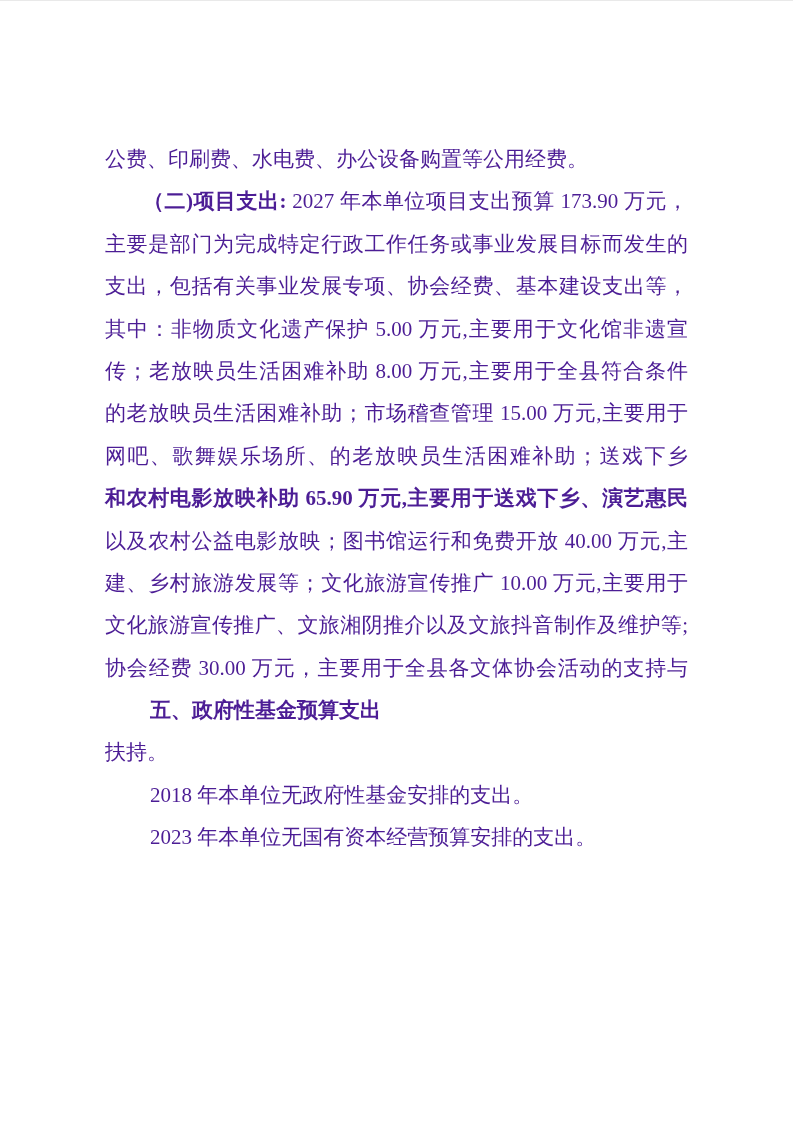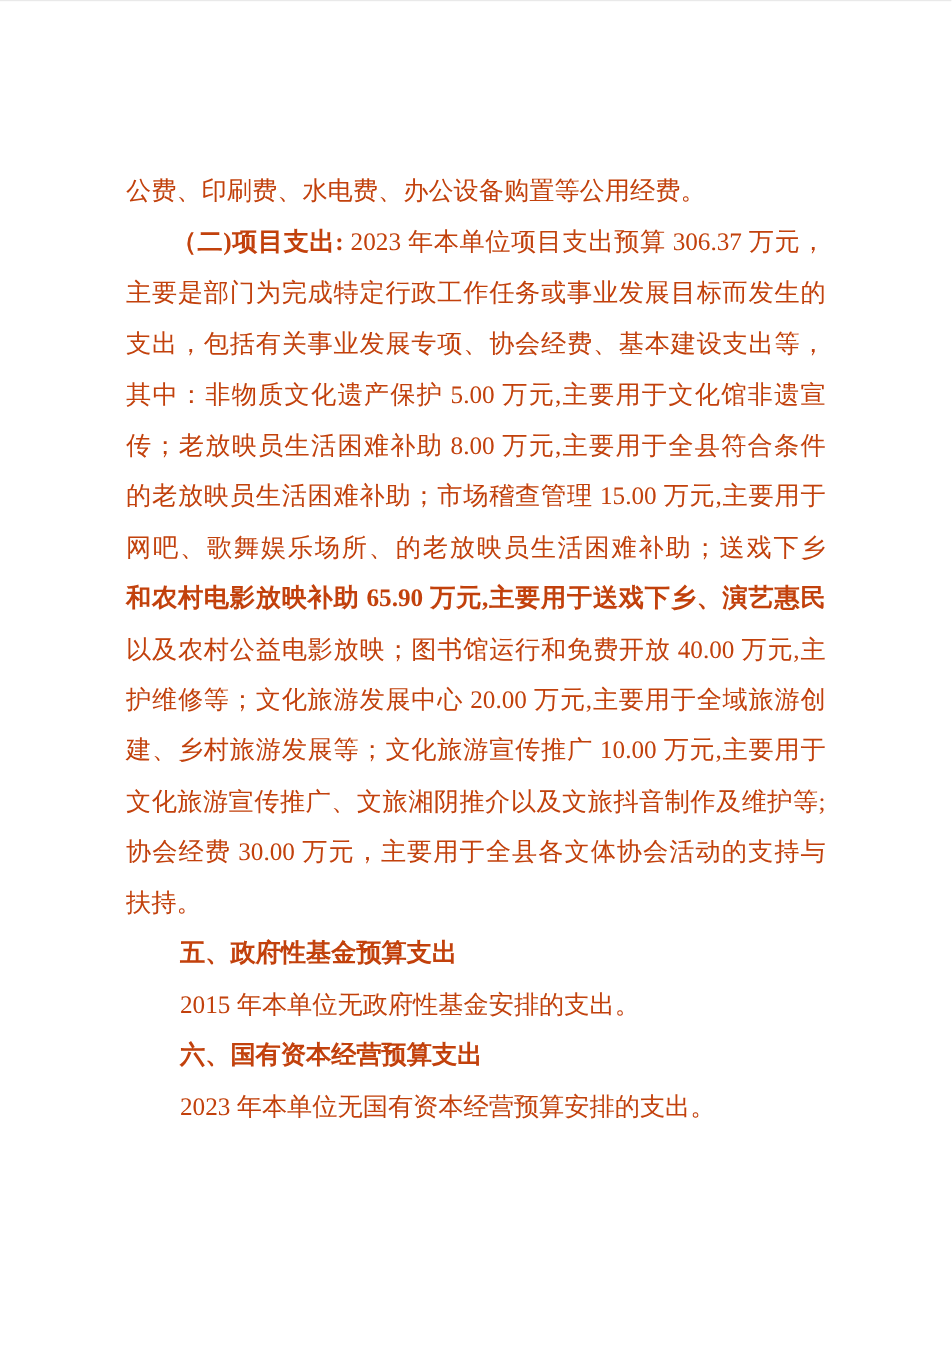--- a/index.html
+++ b/index.html
@@ -6,21 +6,21 @@
     margin: 0;
     padding: 0;
     background: #ffffff;
   }
   .page {
     position: relative;
     width: 793px;
     height: 1122px;
     background: #ffffff;
     overflow: hidden;
-    color: #c2410c;
+    color: #4c1d95;
     font-family: "Liberation Serif", "DejaVu Serif", serif;
     border-top: 1px solid #e9e9e9;
     box-sizing: border-box;
   }
   .content {
     position: absolute;
     left: 105px;
     top: 137px;
     width: 583px;
   }
@@ -44,32 +44,30 @@
     font-weight: bold;
     font-size: 21px;
   }
 </style>
 </head>
 <body>
 
 <div class="page">
   <div class="content">
       <div class="line" style="text-indent: 0px;"><span>公费、印刷费、水电费、办公设备购置等公用经费。</span></div>
-      <div class="line justify" style="text-indent: 38px;"><span class="b">（二)项目支出:</span><span> 2023 年本单位项目支出预算 306.37 万元，</span></div>
+      <div class="line justify" style="text-indent: 38px;"><span class="b">（二)项目支出:</span><span> 2027 年本单位项目支出预算 173.90 万元，</span></div>
       <div class="line justify" style="text-indent: 0px;"><span>主要是部门为完成特定行政工作任务或事业发展目标而发生的</span></div>
       <div class="line justify" style="text-indent: 0px;"><span>支出，包括有关事业发展专项、协会经费、基本建设支出等，</span></div>
       <div class="line justify" style="text-indent: 0px;"><span>其中：非物质文化遗产保护 5.00 万元,主要用于文化馆非遗宣</span></div>
       <div class="line justify" style="text-indent: 0px;"><span>传；老放映员生活困难补助 8.00 万元,主要用于全县符合条件</span></div>
       <div class="line justify" style="text-indent: 0px;"><span>的老放映员生活困难补助；市场稽查管理 15.00 万元,主要用于</span></div>
       <div class="line justify" style="text-indent: 0px;"><span>网吧、歌舞娱乐场所、的老放映员生活困难补助；送戏下乡</span></div>
       <div class="line justify" style="text-indent: 0px; font-weight: bold;"><span>和农村电影放映补助 65.90 万元,主要用于送戏下乡、演艺惠民</span></div>
       <div class="line justify" style="text-indent: 0px;"><span>以及农村公益电影放映；图书馆运行和免费开放 40.00 万元,主</span></div>
-      <div class="line justify" style="text-indent: 0px;"><span>护维修等；文化旅游发展中心 20.00 万元,主要用于全域旅游创</span></div>
       <div class="line justify" style="text-indent: 0px;"><span>建、乡村旅游发展等；文化旅游宣传推广 10.00 万元,主要用于</span></div>
       <div class="line justify" style="text-indent: 0px;"><span>文化旅游宣传推广、文旅湘阴推介以及文旅抖音制作及维护等;</span></div>
       <div class="line justify" style="text-indent: 0px;"><span>协会经费 30.00 万元，主要用于全县各文体协会活动的支持与</span></div>
+      <div class="line heading" style="text-indent: 45px;"><span class="b">五、政府性基金预算支出</span></div>
       <div class="line" style="text-indent: 0px;"><span>扶持。</span></div>
-      <div class="line heading" style="text-indent: 45px;"><span class="b">五、政府性基金预算支出</span></div>
-      <div class="line" style="text-indent: 45px;"><span>2015 年本单位无政府性基金安排的支出。</span></div>
-      <div class="line heading" style="text-indent: 45px;"><span class="b">六、国有资本经营预算支出</span></div>
+      <div class="line" style="text-indent: 45px;"><span>2018 年本单位无政府性基金安排的支出。</span></div>
       <div class="line" style="text-indent: 45px;"><span>2023 年本单位无国有资本经营预算安排的支出。</span></div>
     </div>
 </div>
 
 </body></html>

